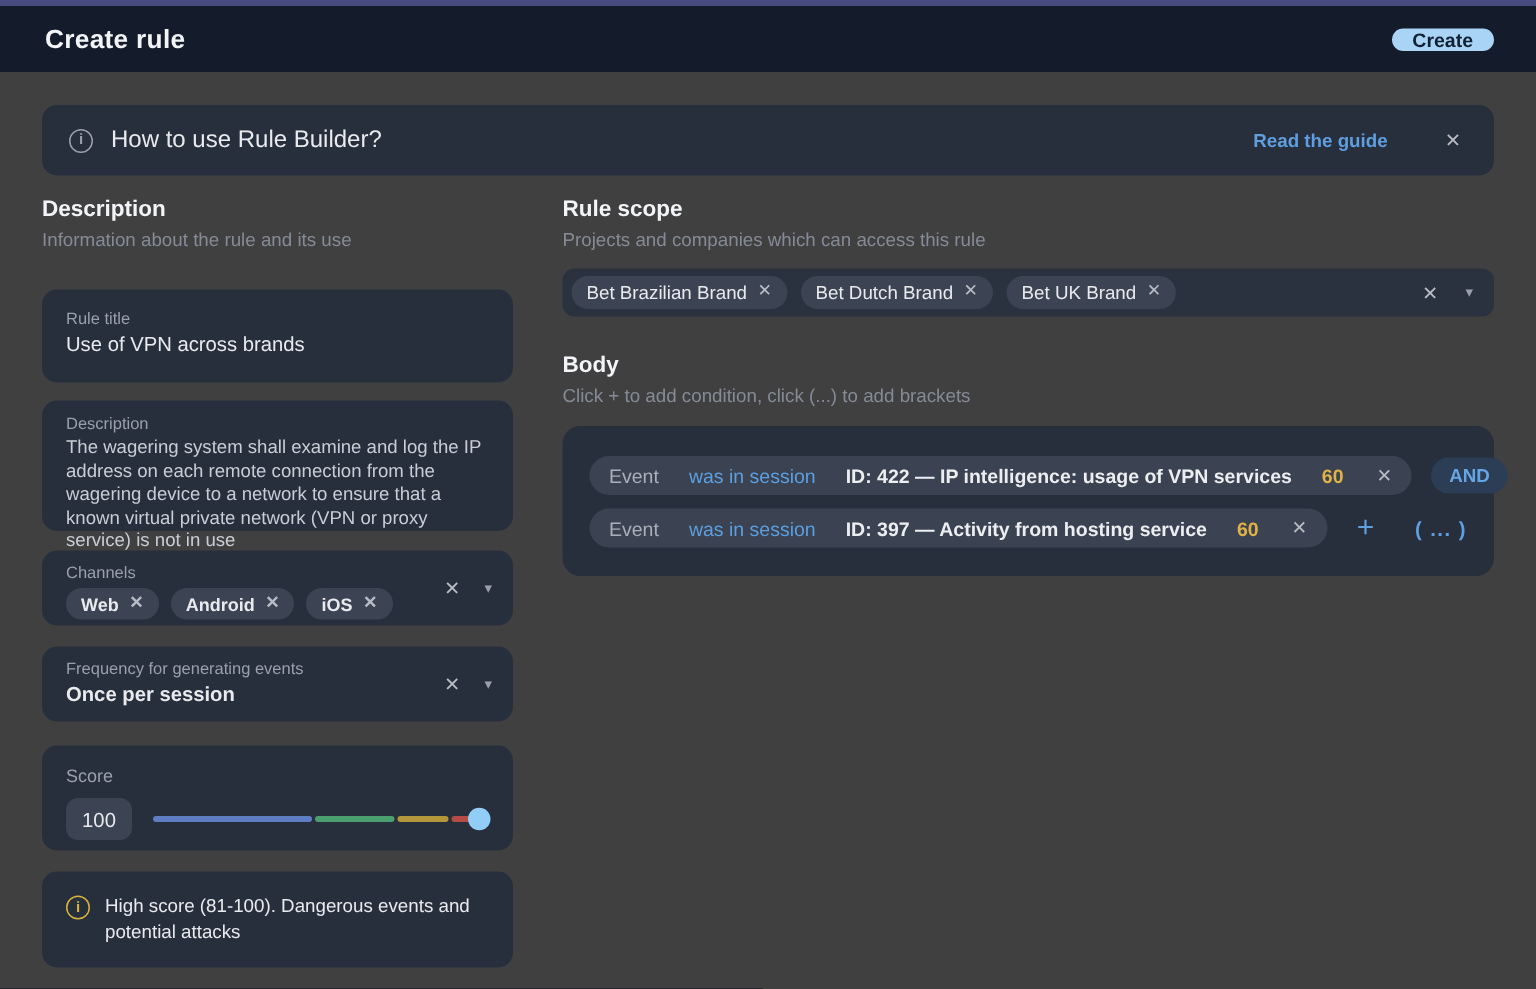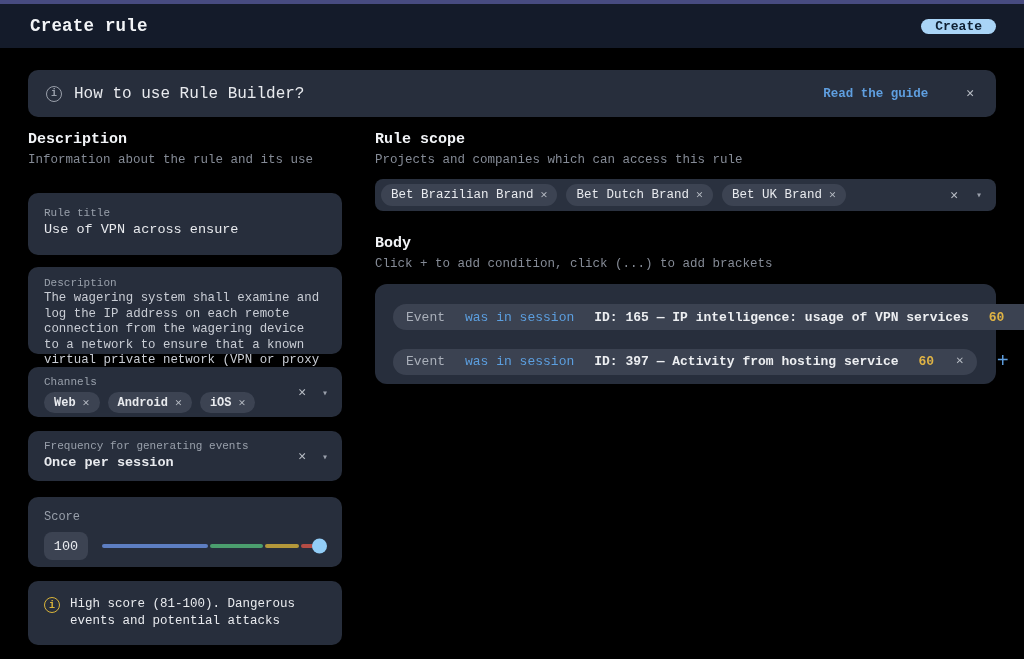--- a/index.html
+++ b/index.html
@@ -1,19 +1,19 @@
 <!DOCTYPE html>
 <html><head>
 <meta charset="utf-8">
 <style>
   * { margin:0; padding:0; box-sizing:border-box; }
   html,body { background:#10161f; }
   .page {
     position:relative; width:1024px; height:659px; overflow:hidden;
-    background:#000000; font-family:Liberation Mono, monospace;
+    background:#404040; font-family:Liberation Sans, sans-serif;
     -webkit-font-smoothing:antialiased;
   }
   
   .topbar {
     position:absolute; left:0; top:0; width:1024px; height:48px;
     background:#141b2a; border-top:4px solid #474b80;
     display:flex; align-items:center; padding:0 28px 0 30px;
   }
   .topbar h1 { font-size:17.5px; font-weight:700; color:#f2f4f7; letter-spacing:.2px; }
   .create-btn {
@@ -133,21 +133,21 @@
     <span class="link">Read the guide</span>
     <span class="x-icon">✕</span>
   </div>
 
   <div class="col-left">
     <h2 class="sec">Description</h2>
     <div class="sec-sub">Information about the rule and its use</div>
 
     <div class="card title-card">
       <div class="f-label">Rule title</div>
-      <div class="f-value">Use of VPN across ensure</div>
+      <div class="f-value">Use of VPN across brands</div>
     </div>
 
     <div class="card desc-card">
       <div class="f-label">Description</div>
       <p>The wagering system shall examine and log the IP address on each remote connection from the wagering device to a network to ensure that a known virtual private network (VPN or proxy service) is not in use</p>
     </div>
 
     <div class="card chan-card">
       <div class="f-label">Channels</div>
       <div class="chips">
@@ -223,21 +223,21 @@
     </div>
 
     <h2 class="sec body-head">Body</h2>
     <div class="sec-sub">Click + to add condition, click (...) to add brackets</div>
 
     <div class="body-card">
       <div class="cond-row">
         <span class="pill">
           <span class="typ">Event</span>
           <span class="op">was in session</span>
-          <span class="val">ID: 165 — IP intelligence: usage of VPN services</span>
+          <span class="val">ID: 422 — IP intelligence: usage of VPN services</span>
           <span class="scr" style="color: rgb(223, 179, 69);">60</span>
           <span class="x-icon">✕</span>
         </span>
         <span class="and-badge">AND</span>
       </div>
       <div class="cond-row">
         <span class="pill">
           <span class="typ">Event</span>
           <span class="op">was in session</span>
           <span class="val">ID: 397 — Activity from hosting service</span>

